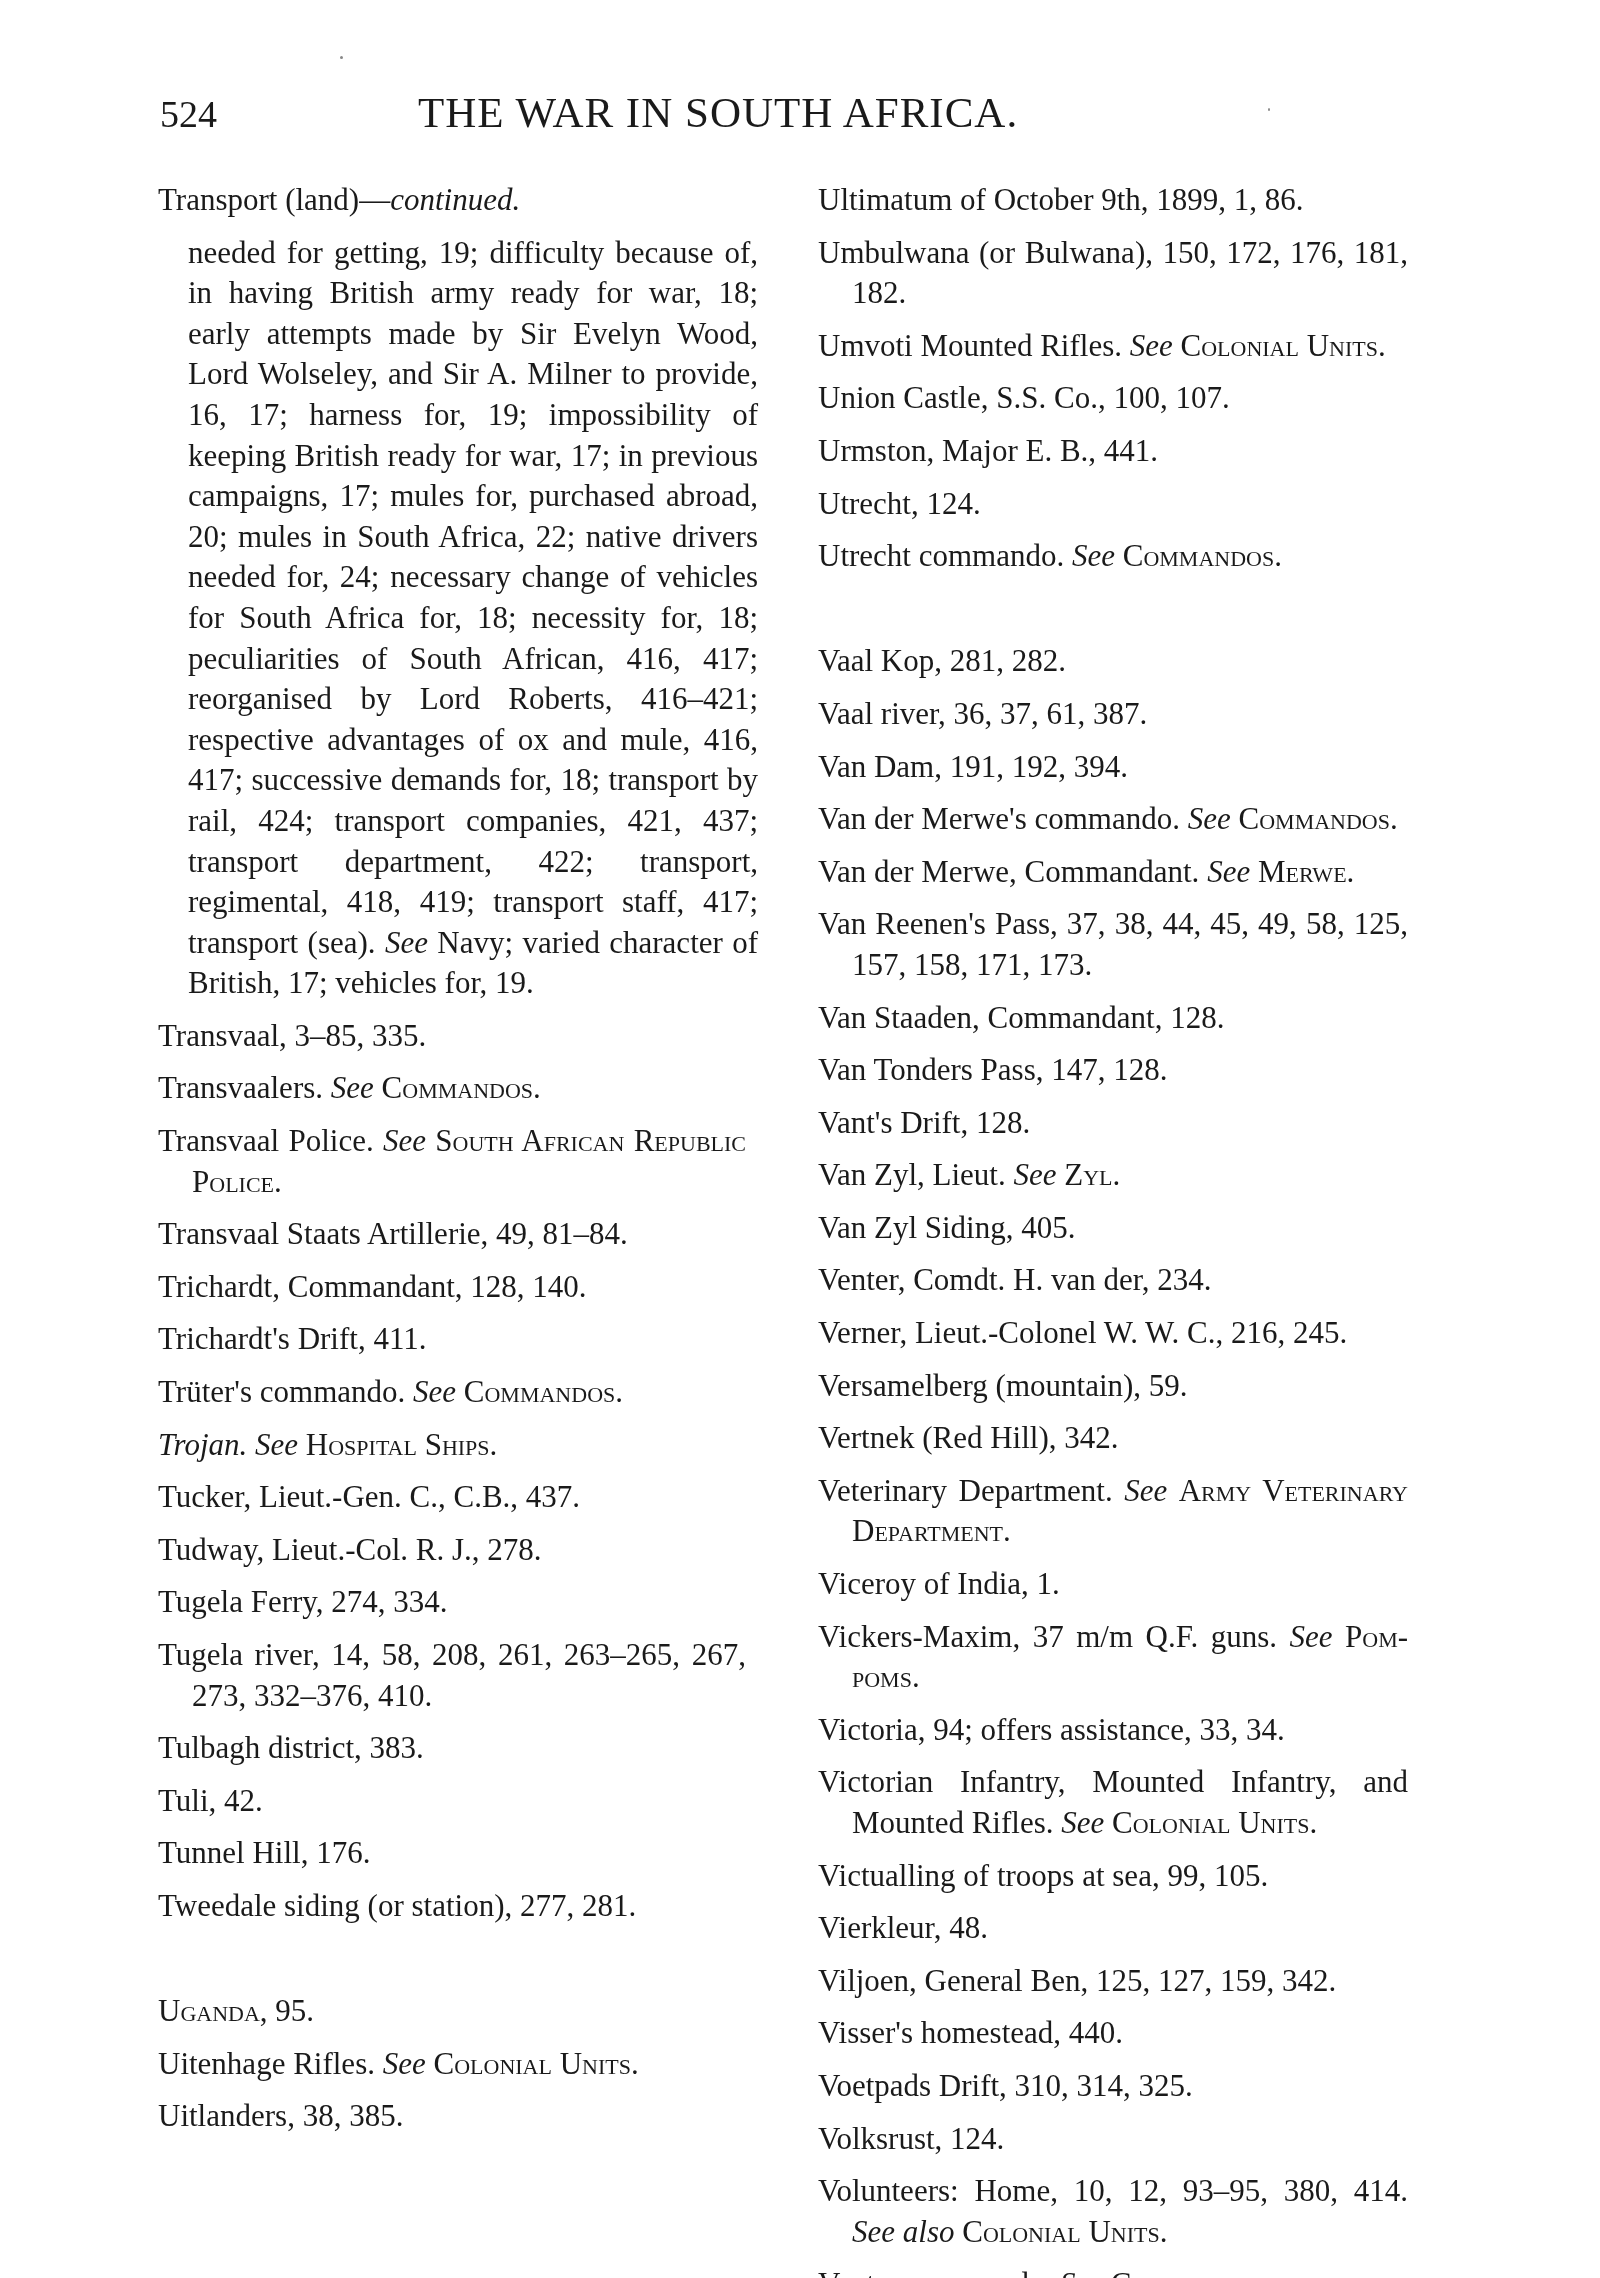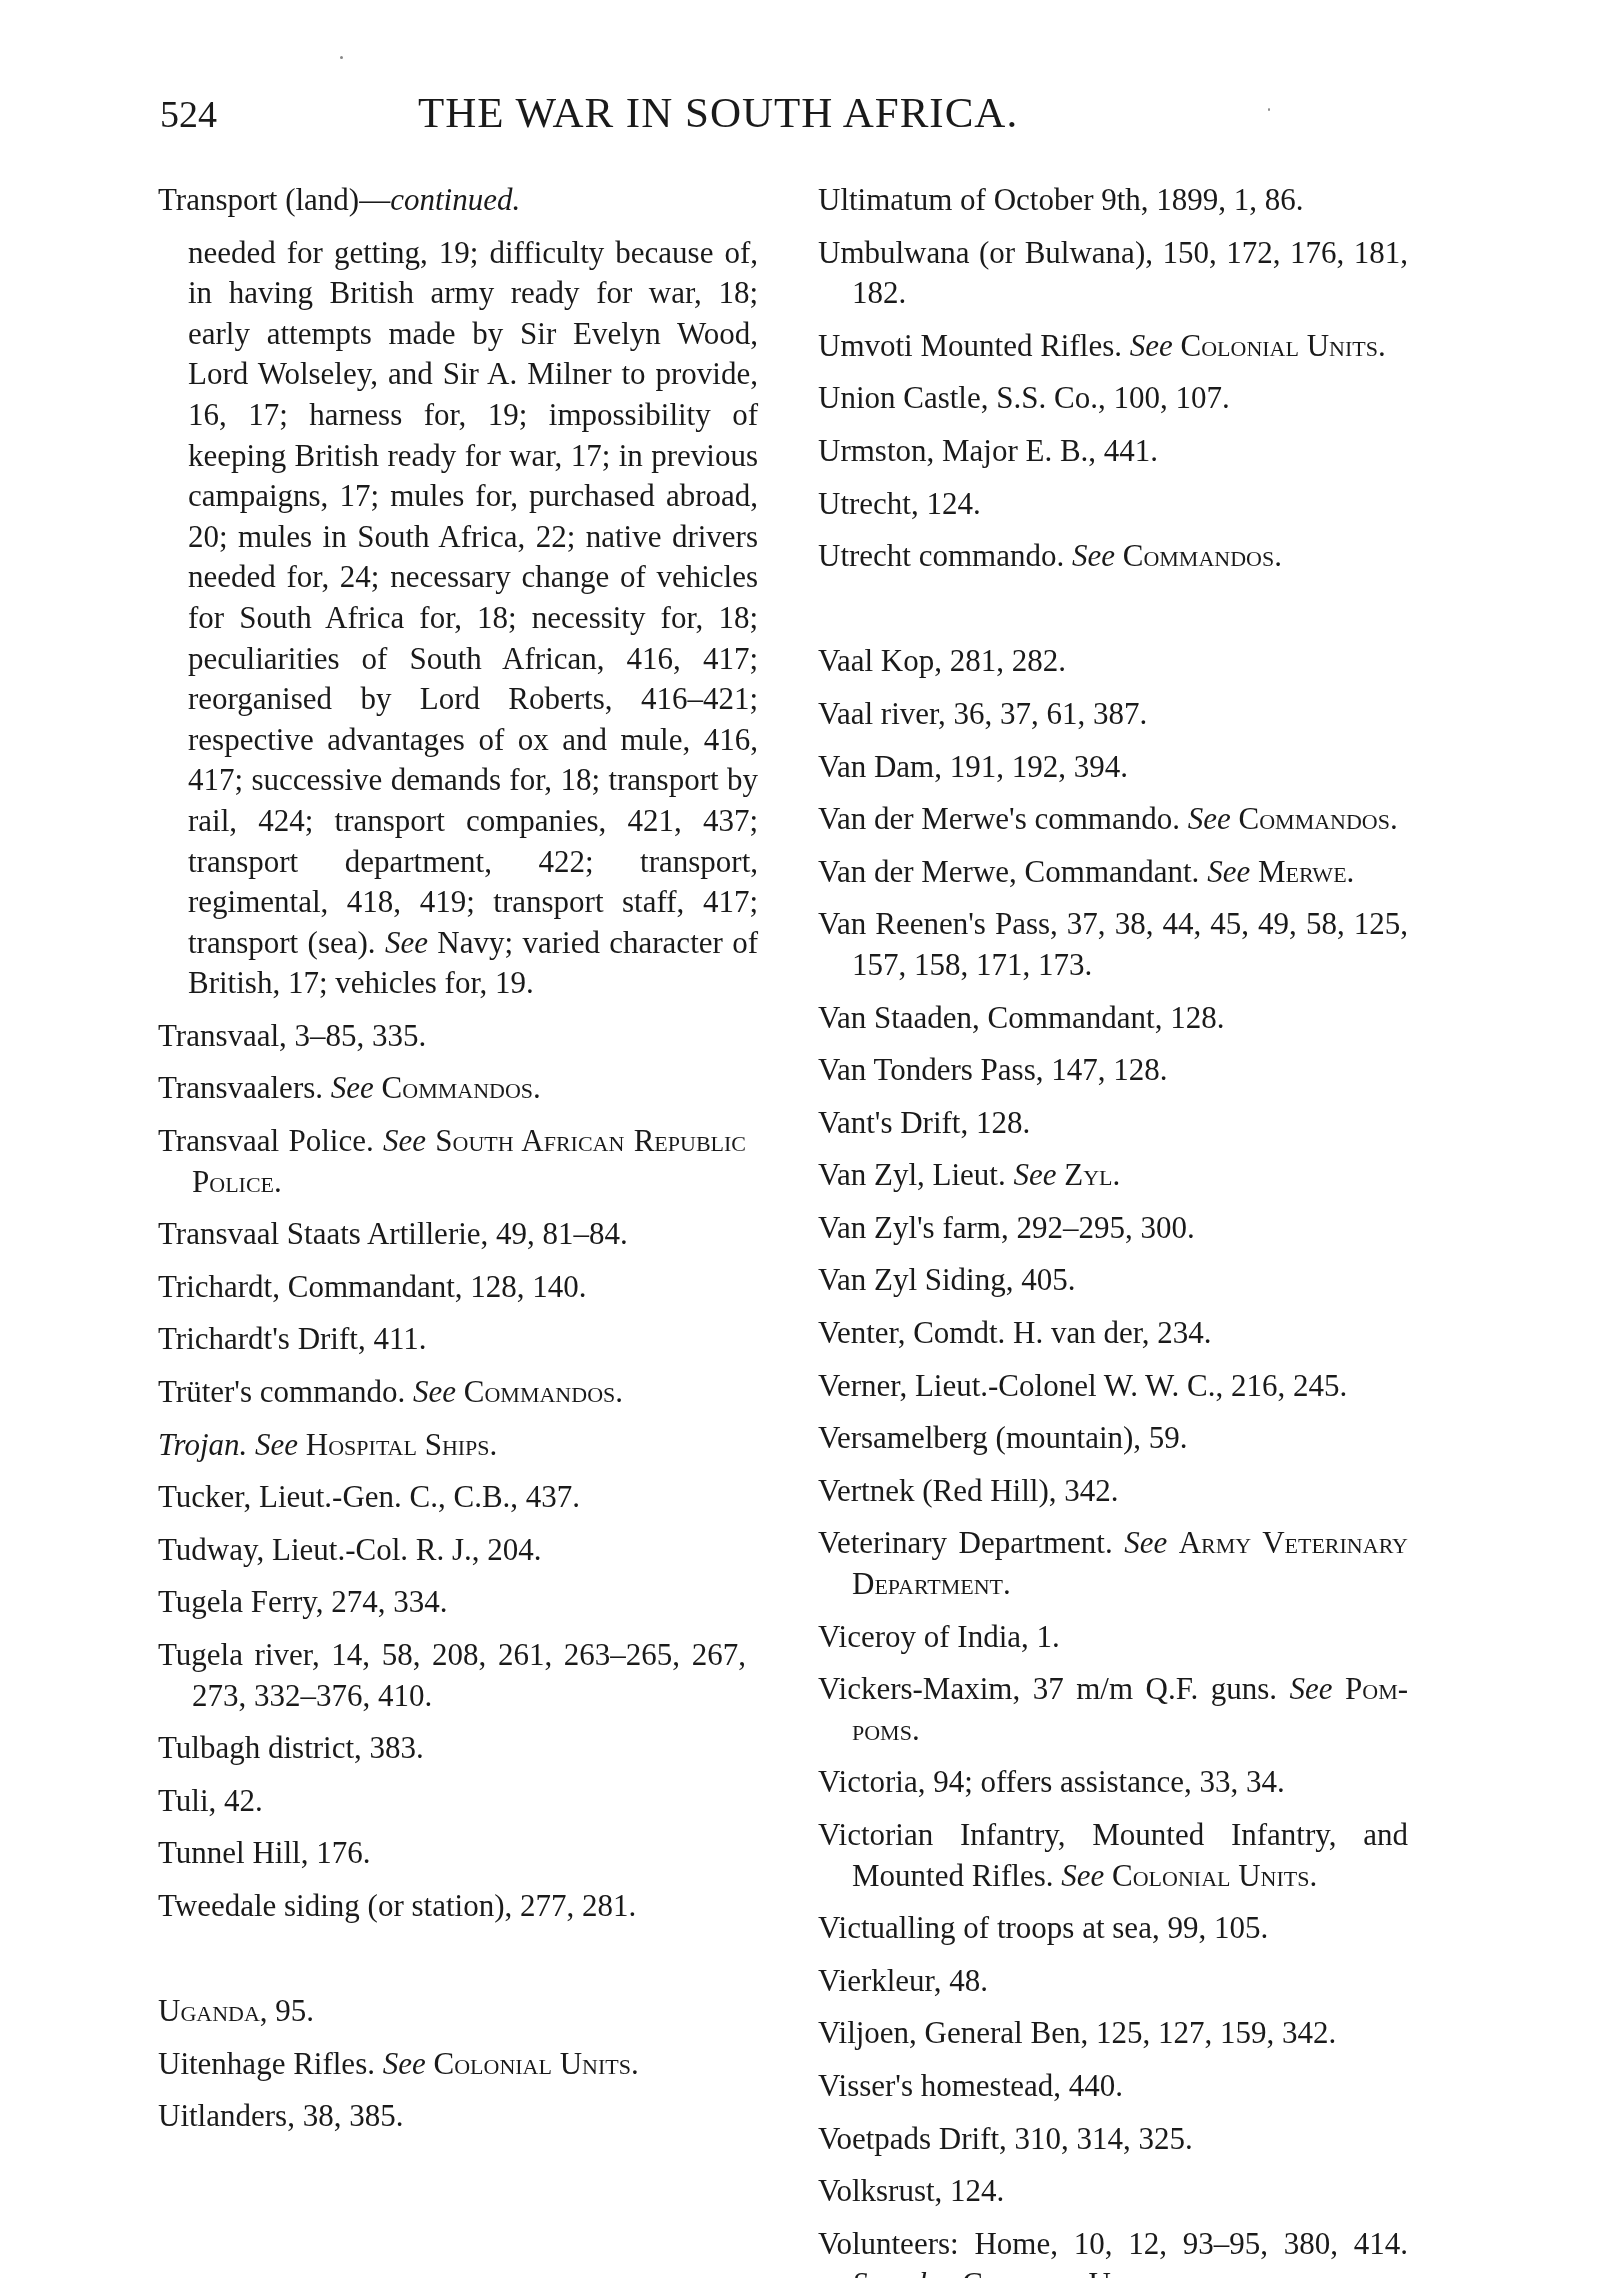--- a/index.html
+++ b/index.html
@@ -41,21 +41,21 @@
   <div id="left-entries">
       <p class="entry"><span>Transvaal, 3–85, 335.</span></p>
       <p class="entry"><span>Transvaalers.</span> <span class="it">See</span> <span class="sc">Commandos.</span></p>
       <p class="entry"><span>Transvaal Police.</span> <span class="it">See</span> <span class="sc">South African Republic Police.</span></p>
       <p class="entry"><span>Transvaal Staats Artillerie, 49, 81–84.</span></p>
       <p class="entry"><span>Trichardt, Commandant, 128, 140.</span></p>
       <p class="entry"><span>Trichardt's Drift, 411.</span></p>
       <p class="entry"><span>Trüter's commando.</span> <span class="it">See</span> <span class="sc">Commandos.</span></p>
       <p class="entry"><span class="it">Trojan.</span> <span class="it">See</span> <span class="sc">Hospital Ships.</span></p>
       <p class="entry"><span>Tucker, Lieut.-Gen. C., C.B., 437.</span></p>
-      <p class="entry"><span>Tudway, Lieut.-Col. R. J., 204.</span></p>
+      <p class="entry"><span>Tudway, Lieut.-Col. R. J., 278.</span></p>
       <p class="entry"><span>Tugela Ferry, 274, 334.</span></p>
       <p class="entry"><span>Tugela river, 14, 58, 208, 261, 263–265, 267, 273, 332–376, 410.</span></p>
       <p class="entry"><span>Tulbagh district, 383.</span></p>
       <p class="entry"><span>Tuli, 42.</span></p>
       <p class="entry"><span>Tunnel Hill, 176.</span></p>
       <p class="entry"><span>Tweedale siding (or station), 277, 281.</span></p>
     </div>
   <div class="gap"></div>
   <div id="left-u">
       <p class="entry"><span class="sc">Uganda</span><span>, 95.</span></p>
@@ -79,21 +79,20 @@
       <p class="entry"><span>Vaal Kop, 281, 282.</span></p>
       <p class="entry"><span>Vaal river, 36, 37, 61, 387.</span></p>
       <p class="entry"><span>Van Dam, 191, 192, 394.</span></p>
       <p class="entry"><span>Van der Merwe's commando.</span> <span class="it">See</span> <span class="sc">Commandos.</span></p>
       <p class="entry"><span>Van der Merwe, Commandant.</span> <span class="it">See</span> <span class="sc">Merwe.</span></p>
       <p class="entry"><span>Van Reenen's Pass, 37, 38, 44, 45, 49, 58, 125, 157, 158, 171, 173.</span></p>
       <p class="entry"><span>Van Staaden, Commandant, 128.</span></p>
       <p class="entry"><span>Van Tonders Pass, 147, 128.</span></p>
       <p class="entry"><span>Vant's Drift, 128.</span></p>
       <p class="entry"><span>Van Zyl, Lieut.</span> <span class="it">See</span> <span class="sc">Zyl.</span></p>
-      <p class="entry"><span>Van Zyl's farm, 292–295, 300.</span></p>
       <p class="entry"><span>Van Zyl Siding, 405.</span></p>
       <p class="entry"><span>Venter, Comdt. H. van der, 234.</span></p>
       <p class="entry"><span>Verner, Lieut.-Colonel W. W. C., 216, 245.</span></p>
       <p class="entry"><span>Versamelberg (mountain), 59.</span></p>
       <p class="entry"><span>Vertnek (Red Hill), 342.</span></p>
       <p class="entry"><span>Veterinary Department.</span> <span class="it">See</span> <span class="sc">Army Veterinary Department.</span></p>
       <p class="entry"><span>Viceroy of India, 1.</span></p>
       <p class="entry"><span>Vickers-Maxim, 37 m/m Q.F. guns.</span> <span class="it">See</span> <span class="sc">Pom-poms.</span></p>
       <p class="entry"><span>Victoria, 94; offers assistance, 33, 34.</span></p>
       <p class="entry"><span>Victorian Infantry, Mounted Infantry, and Mounted Rifles.</span> <span class="it">See</span> <span class="sc">Colonial Units.</span></p>

